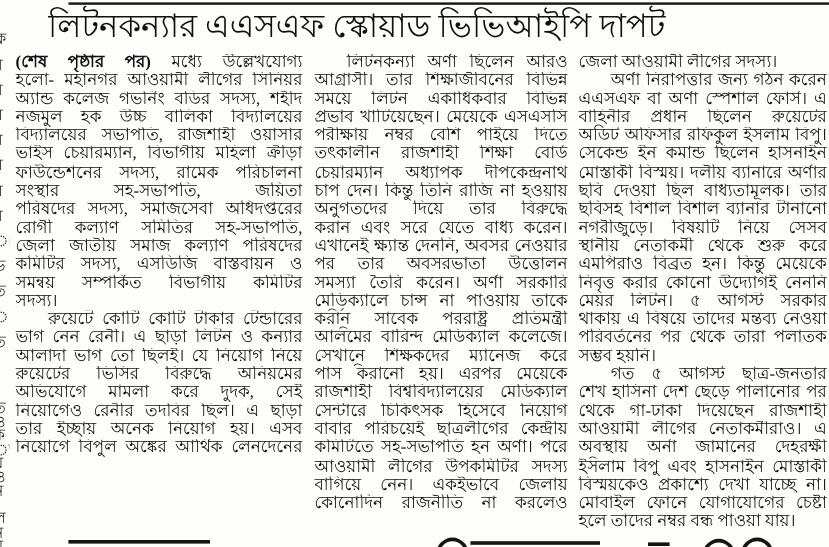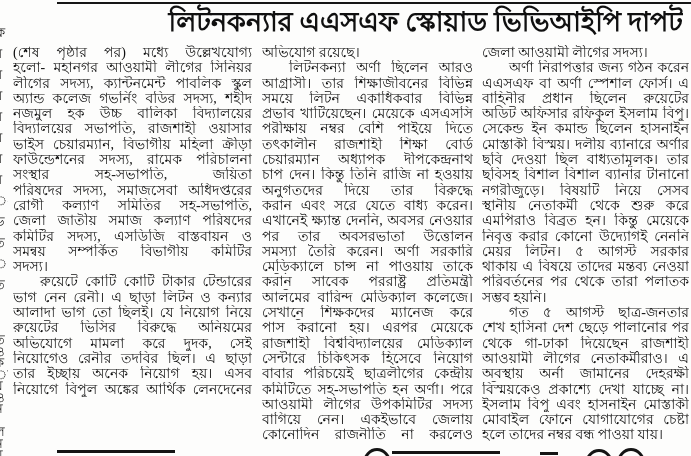--- a/index.html
+++ b/index.html
@@ -4,31 +4,31 @@
 <style>
   html,body{margin:0;padding:0;background:#e8e8e8;}
   .page{
     position:relative;width:691px;height:456px;
     background:#fdfdfc;color:#101010;overflow:hidden;
     font-family:"Liberation Serif","DejaVu Serif",serif;
   }
   .toprule{position:absolute;left:57px;top:2px;right:0;height:2px;background:#161616;}
   .headline{
     position:absolute;left:40px;right:8px;top:4px;height:37px;
-    text-align:right;font-size:27px;font-weight:700;line-height:37px;
+    text-align:left;font-size:27px;font-weight:400;line-height:37px;
     white-space:nowrap;overflow:hidden;
   }
   .col{position:absolute;top:45px;height:399px;overflow:hidden;font-size:14px;line-height:15.3px;}
   #col1{left:13px;width:239px;}
   #col2{left:262px;width:211px;}
   #col3{left:482px;width:207px;}
   .line{height:15.3px;overflow:hidden;text-align:justify;text-align-last:justify;}
   .line.plain{text-align:left;text-align-last:left;}
   .line.indent{text-indent:27px;}
-  .line b{font-weight:400;}
+  .line b{font-weight:700;}
   
   .leftstrip{
     position:absolute;left:-5px;top:0;width:13px;height:456px;
     font-size:13px;color:#1a1a1a;overflow:hidden;
   }
   .leftstrip span{position:absolute;left:0;width:13px;display:block;overflow:hidden;}
   
   .frag{position:absolute;background:#141414;}
   .fragcirc{position:absolute;width:22px;height:24px;border:3px solid #141414;border-radius:50%;background:transparent;}
 </style>
@@ -65,21 +65,20 @@
       <span style="top: 399px;">ন</span>
       <span style="top: 410.5px;">।</span>
       <span style="top: 422px;">ল</span>
       <span style="top: 433.5px;">ন</span>
       <span style="top: 445px;">য়</span>
     </div>
 
   <div class="col" id="col1">
       <div class="line"><b>(শেষ পৃষ্ঠার পর)</b> মধ্যে উল্লেখযোগ্য</div>
       <div class="line">হলো- মহানগর আওয়ামী লীগের সিনিয়র</div>
-      <div class="line">লীগের সদস্য, ক্যান্টনমেন্ট পাবলিক স্কুল</div>
       <div class="line">অ্যান্ড কলেজ গভর্নিং বডির সদস্য, শহীদ</div>
       <div class="line">নজমুল হক উচ্চ বালিকা বিদ্যালয়ের</div>
       <div class="line">বিদ্যালয়ের সভাপতি, রাজশাহী ওয়াসার</div>
       <div class="line">ভাইস চেয়ারম্যান, বিভাগীয় মহিলা ক্রীড়া</div>
       <div class="line">ফাউন্ডেশনের সদস্য, রামেক পরিচালনা</div>
       <div class="line">সংস্থার সহ-সভাপতি, জয়িতা</div>
       <div class="line">পরিষদের সদস্য, সমাজসেবা অধিদপ্তরের</div>
       <div class="line">রোগী কল্যাণ সমিতির সহ-সভাপতি,</div>
       <div class="line">জেলা জাতীয় সমাজ কল্যাণ পরিষদের</div>
       <div class="line">কমিটির সদস্য, এসডিজি বাস্তবায়ন ও</div>
@@ -88,21 +87,20 @@
       <div class="line indent">রুয়েটে কোটি কোটি টাকার টেন্ডারের</div>
       <div class="line">ভাগ নেন রেনী। এ ছাড়া লিটন ও কন্যার</div>
       <div class="line">আলাদা ভাগ তো ছিলই। যে নিয়োগ নিয়ে</div>
       <div class="line">রুয়েটের ভিসির বিরুদ্ধে অনিয়মের</div>
       <div class="line">অভিযোগে মামলা করে দুদক, সেই</div>
       <div class="line">নিয়োগেও রেনীর তদবির ছিল। এ ছাড়া</div>
       <div class="line">তার ইচ্ছায় অনেক নিয়োগ হয়। এসব</div>
       <div class="line">নিয়োগে বিপুল অঙ্কের আর্থিক লেনদেনের</div>
     </div>
   <div class="col" id="col2">
-      <div class="line plain">অভিযোগ রয়েছে।</div>
       <div class="line indent">লিটনকন্যা অর্ণা ছিলেন আরও</div>
       <div class="line">আগ্রাসী। তার শিক্ষাজীবনের বিভিন্ন</div>
       <div class="line">সময়ে লিটন একাধিকবার বিভিন্ন কায়দায়</div>
       <div class="line">প্রভাব খাটিয়েছেন। মেয়েকে এসএসসি</div>
       <div class="line">পরীক্ষায় নম্বর বেশি পাইয়ে দিতে</div>
       <div class="line">তৎকালীন রাজশাহী শিক্ষা বোর্ড</div>
       <div class="line">চেয়ারম্যান অধ্যাপক দীপকেন্দ্রনাথ দাসকে</div>
       <div class="line">চাপ দেন। কিন্তু তিনি রাজি না হওয়ায়</div>
       <div class="line">অনুগতদের দিয়ে তার বিরুদ্ধে আন্দোলন</div>
       <div class="line">করান এবং সরে যেতে বাধ্য করেন।</div>
@@ -138,22 +136,22 @@
       <div class="line">নিবৃত্ত করার কোনো উদ্যোগই নেননি</div>
       <div class="line">মেয়র লিটন। ৫ আগস্ট সরকার</div>
       <div class="line">থাকায় এ বিষয়ে তাদের মন্তব্য নেওয়া</div>
       <div class="line">পরিবর্তনের পর থেকে তারা পলাতক</div>
       <div class="line plain">সম্ভব হয়নি।</div>
       <div class="line indent">গত ৫ আগস্ট ছাত্র-জনতার অভ্যুত্থানে</div>
       <div class="line">শেখ হাসিনা দেশ ছেড়ে পালানোর পর</div>
       <div class="line">থেকে গা-ঢাকা দিয়েছেন রাজশাহী</div>
       <div class="line">আওয়ামী লীগের নেতাকর্মীরাও। এ</div>
       <div class="line">অবস্থায় অর্না জামানের দেহরক্ষী রফিকুল</div>
+      <div class="line">ইসলাম বিপু এবং হাসনাইন মোস্তাকী</div>
       <div class="line">বিস্ময়কেও প্রকাশ্যে দেখা যাচ্ছে না।</div>
-      <div class="line">ইসলাম বিপু এবং হাসনাইন মোস্তাকী</div>
       <div class="line">মোবাইল ফোনে যোগাযোগের চেষ্টা করা</div>
       <div class="line plain">হলে তাদের নম্বর বন্ধ পাওয়া যায়।</div>
     </div>
 
   <div>
     <div class="frag" style="left:57px;top:450px;width:118px;height:3px;"></div>
     <div class="fragcirc" style="left:363px;top:448px;"></div>
     <div class="frag" style="left:392px;top:451px;width:108px;height:3px;"></div>
     <div class="frag" style="left:540px;top:452px;width:18px;height:3px;"></div>
     <div class="fragcirc" style="left:585px;top:449px;"></div>

